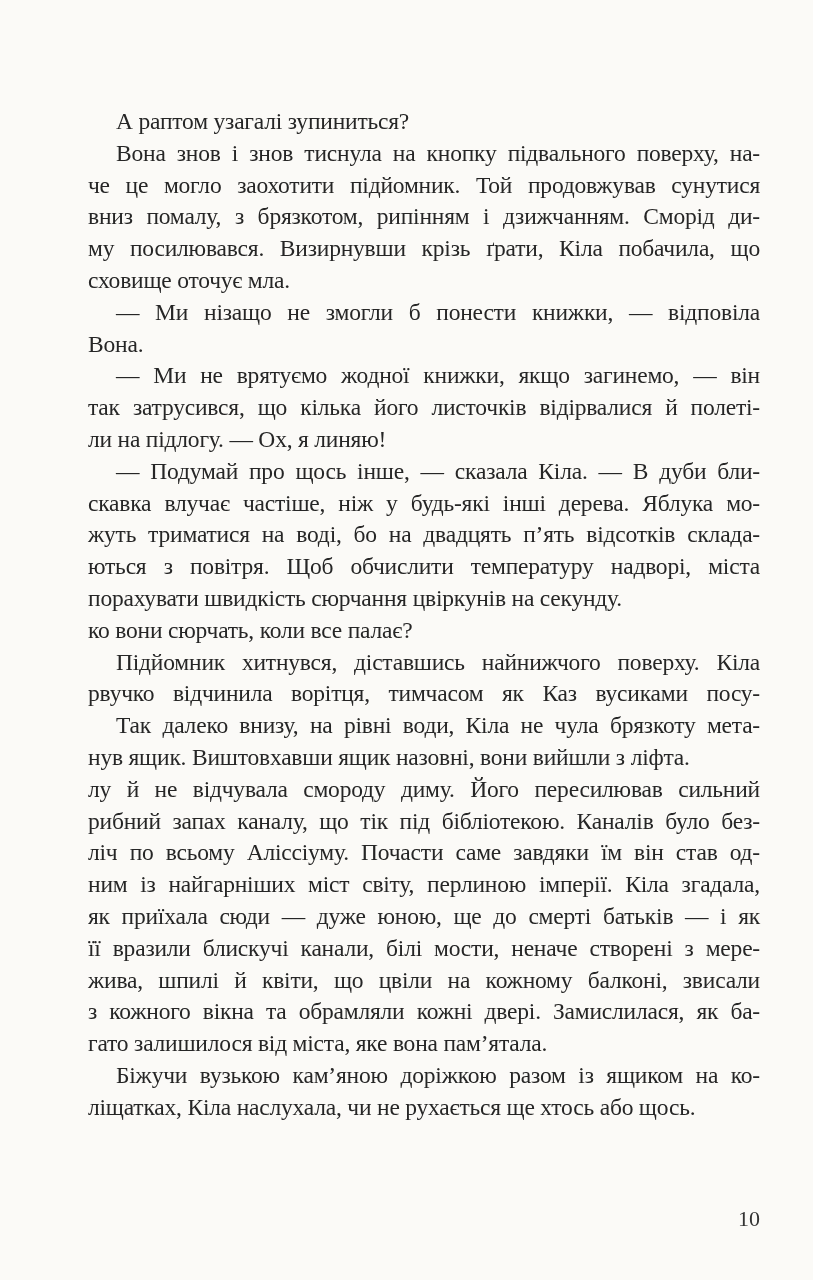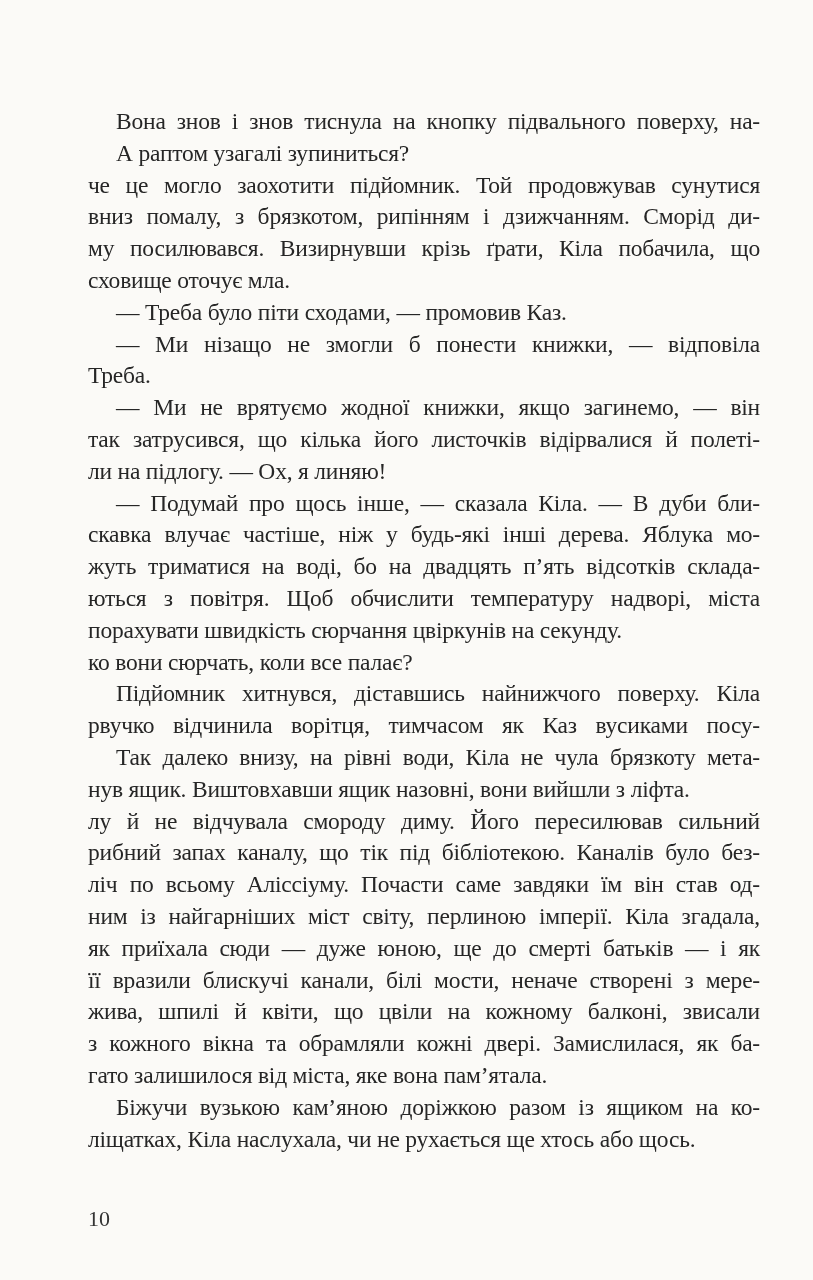--- a/index.html
+++ b/index.html
@@ -35,40 +35,39 @@
     text-indent: 28px;
   }
   .line.last {
     text-align-last: left;
   }
   .folio {
     position: absolute;
     left: 88px;
     top: 1206px;
     width: 672px;
-    text-align: left;
+    text-align: right;
     font-family: "Liberation Serif", "DejaVu Serif", serif;
     font-size: 22px;
     color: #333333;
   }
 </style>
 </head>
 <body>
 
 <div class="page">
   <main class="text-block" id="text-block">
+      <div class="line first last">А раптом узагалі зупиниться?</div>
       <div class="line first">Вона знов і знов тиснула на кнопку підвального поверху, на-</div>
-      <div class="line first last">А раптом узагалі зупиниться?</div>
       <div class="line">че це могло заохотити підйомник. Той продовжував сунутися</div>
       <div class="line">вниз помалу, з брязкотом, рипінням і дзижчанням. Сморід ди-</div>
       <div class="line">му посилювався. Визирнувши крізь ґрати, Кіла побачила, що</div>
       <div class="line last">сховище оточує мла.</div>
-      <div class="line first last">— Треба було піти сходами, — промовив Каз.</div>
       <div class="line first">— Ми нізащо не змогли б понести книжки, — відповіла</div>
-      <div class="line last">Треба.</div>
+      <div class="line last">Вона.</div>
       <div class="line first">— Ми не врятуємо жодної книжки, якщо загинемо, — він</div>
       <div class="line">так затрусився, що кілька його листочків відірвалися й полеті-</div>
       <div class="line last">ли на підлогу. — Ох, я линяю!</div>
       <div class="line first">— Подумай про щось інше, — сказала Кіла. — В дуби бли-</div>
       <div class="line">скавка влучає частіше, ніж у будь-які інші дерева. Яблука мо-</div>
       <div class="line">жуть триматися на воді, бо на двадцять п’ять відсотків склада-</div>
       <div class="line">ються з повітря. Щоб обчислити температуру надворі, міста</div>
       <div class="line last">порахувати швидкість сюрчання цвіркунів на секунду.</div>
       <div class="line last">ко вони сюрчать, коли все палає?</div>
       <div class="line first">Підйомник хитнувся, діставшись найнижчого поверху. Кіла</div>

